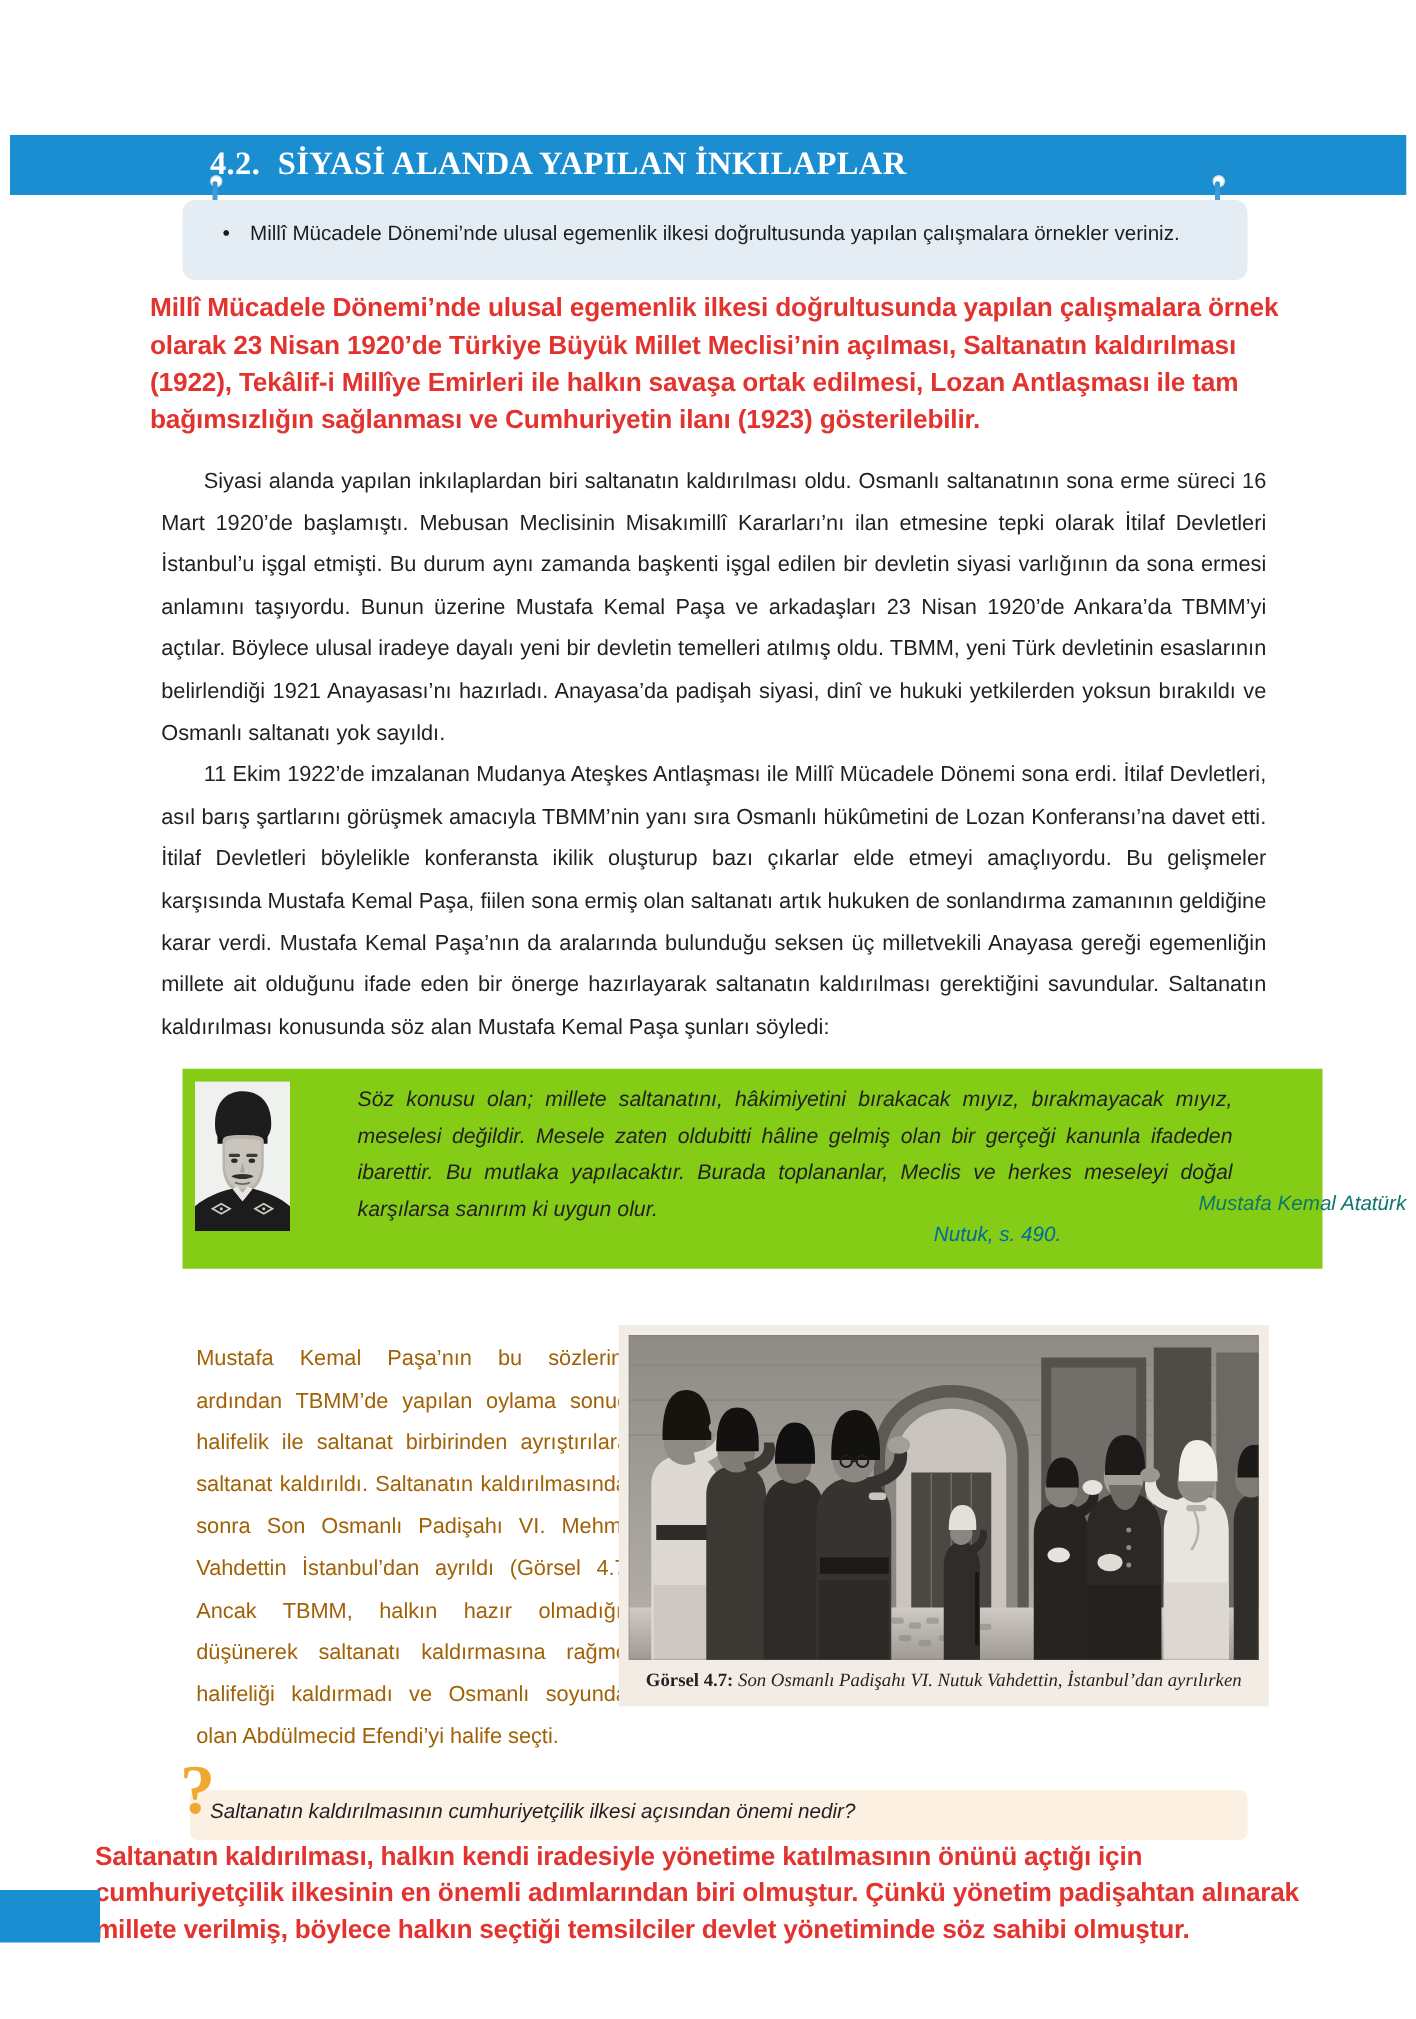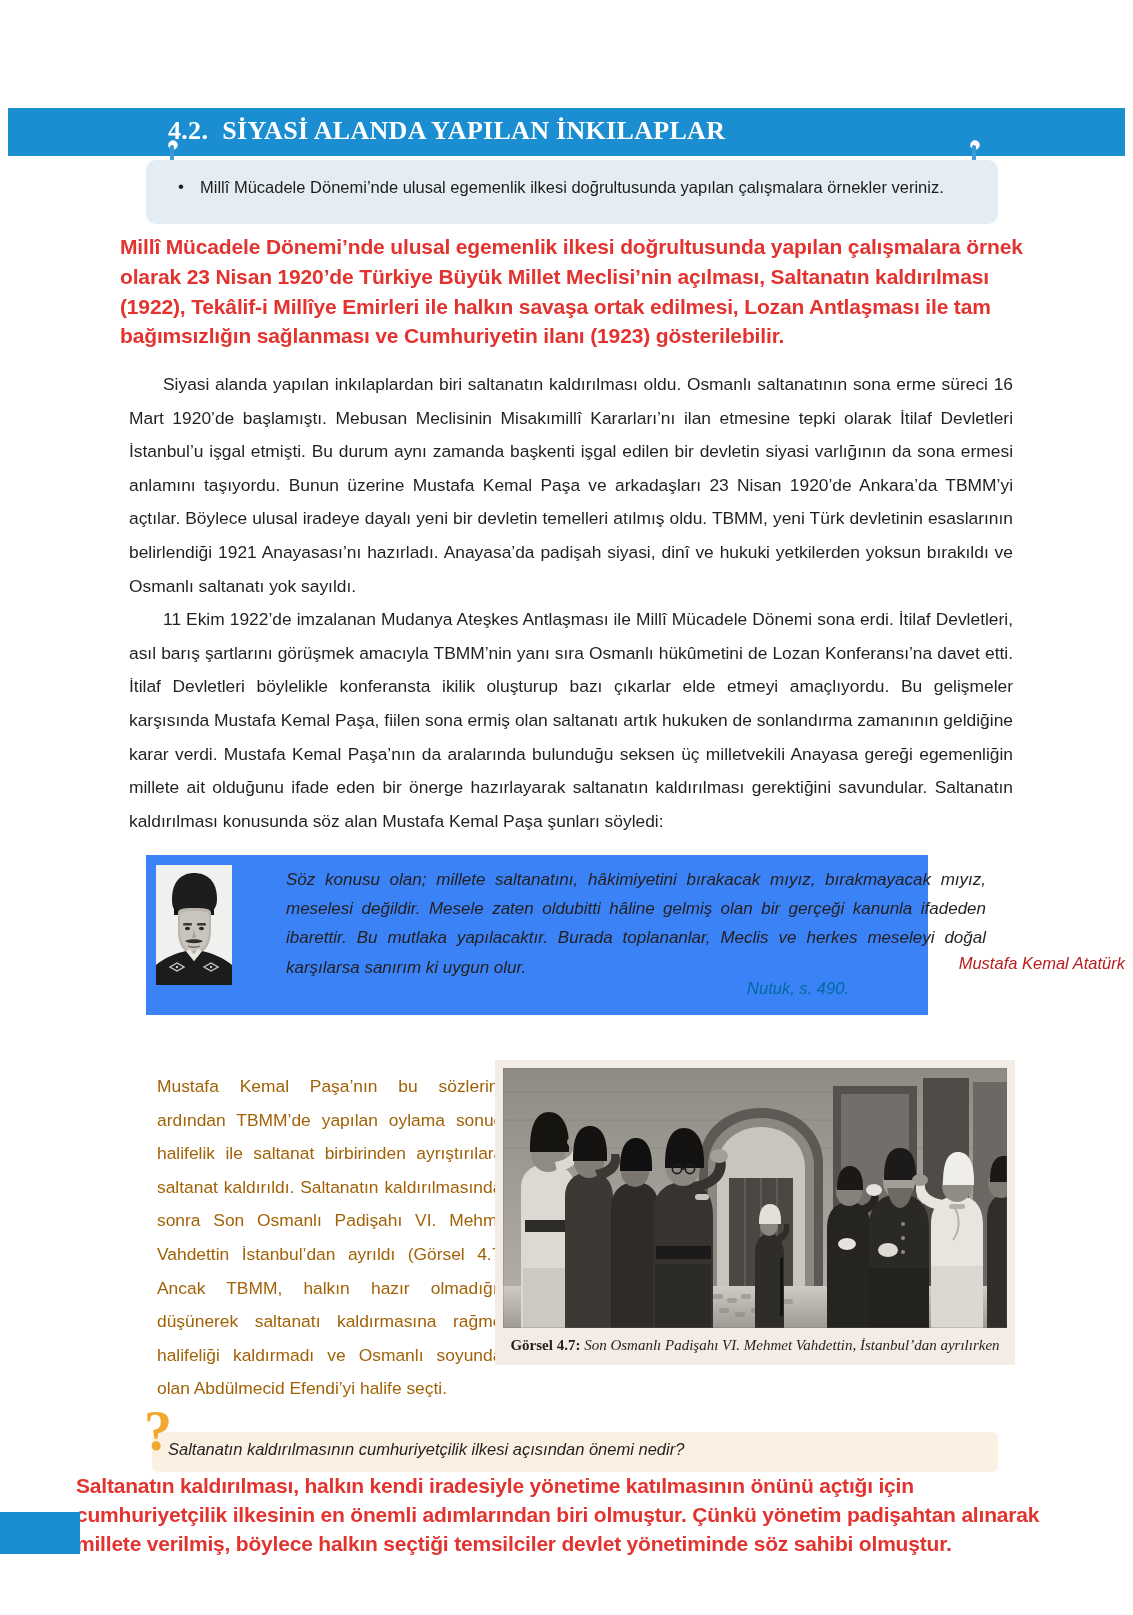--- a/index.html
+++ b/index.html
@@ -69,36 +69,36 @@
   }
   #body-col p{
     margin:0 12px 0 0;
     font-size:17.4px;line-height:1.93;color:#231f20;
     text-align:justify;text-justify:inter-word;
   }
   #body-col p.indent{text-indent:34px;}
 
   
   #quote-box{
-    position:absolute;left:146px;top:855px;width:782px;height:160px;
-    background:#3b82f6;
+    position:absolute;left:146px;top:855px;width:912px;height:160px;
+    background:#84cc16;
   }
   #quote-portrait{
     position:absolute;left:10px;top:10px;width:76px;height:120px;
     overflow:hidden;
   }
   #quote-portrait svg{display:block;}
   #quote-text{
     position:absolute;left:140px;top:10px;width:700px;
     font-size:17px;line-height:1.72;font-style:italic;color:#231f20;
     text-align:justify;
   }
   #quote-attrib{
     position:absolute;right:8px;top:950px;width:400px;
-    text-align:right;font-style:italic;font-size:16.5px;line-height:1.62;color:#b91c1c;
+    text-align:right;font-style:italic;font-size:16.5px;line-height:1.62;color:#0f766e;
   }
   #quote-source-wrap{
     position:absolute;left:598px;top:975px;width:400px;
     text-align:center;font-style:italic;font-size:16.5px;line-height:1.62;color:#0369a1;
   }
 
   
   #lower-text{
     position:absolute;left:129px;top:1070px;width:355px;
     font-size:17.4px;line-height:1.93;color:#a16207;
@@ -359,21 +359,21 @@
     <g>
       <path d="M484 260 L484 150 C484 134 492 126 504 126 L504 260 Z" fill="#302e2a"></path>
       <ellipse cx="498" cy="116" rx="13" ry="14" fill="#7f7b75"></ellipse>
       <path d="M487 112 C487 96 492 88 500 88 L504 88 L504 114 L487 114 Z" fill="#1a1917"></path>
     </g>
 
     <rect width="504" height="260" fill="none" stroke="#6b6762" stroke-width="2" opacity=".25"></rect>
   </svg>
   <div id="figure-caption">
     <span class="cap-label">Görsel 4.7:</span>
-    <span>Son Osmanlı Padişahı VI. Mehmet Vahdettin, İstanbul’dan ayrılırken</span>
+    <span>Son Osmanlı Padişahı VI. Nutuk Vahdettin, İstanbul’dan ayrılırken</span>
   </div>
 </div>
 
 <div id="question-strip"></div>
 <div id="question-mark-icon">
   <svg width="40" height="62" viewBox="0 0 40 62" xmlns="http://www.w3.org/2000/svg">
     <text x="4" y="46" font-family="Liberation Serif, serif" font-size="56" font-weight="bold" fill="#f0a830">?</text>
   </svg>
 </div>
 <div id="question-text">Saltanatın kaldırılmasının cumhuriyetçilik ilkesi açısından önemi nedir?</div>

